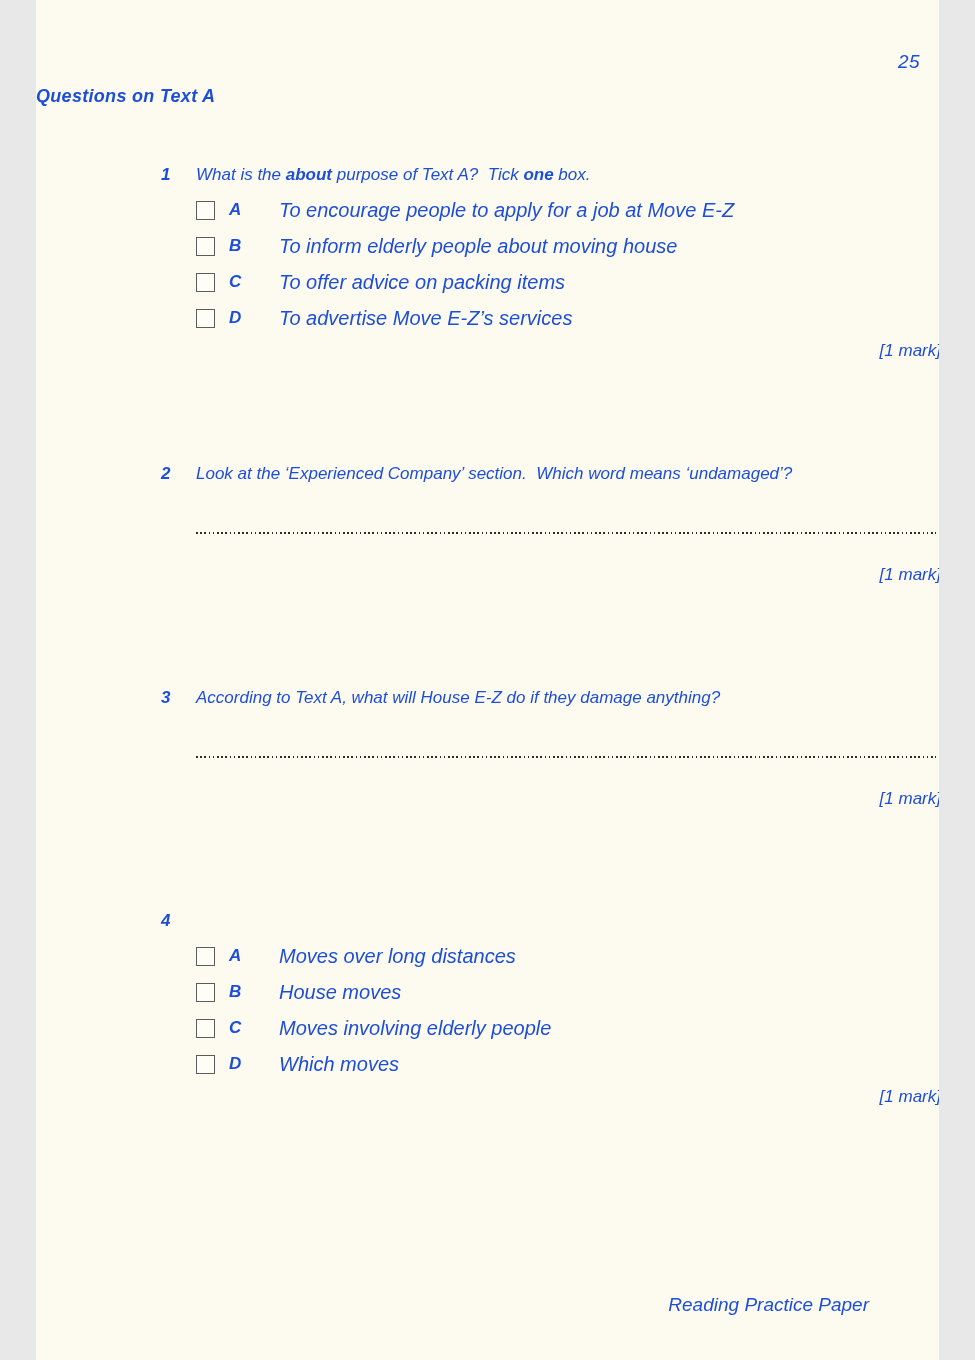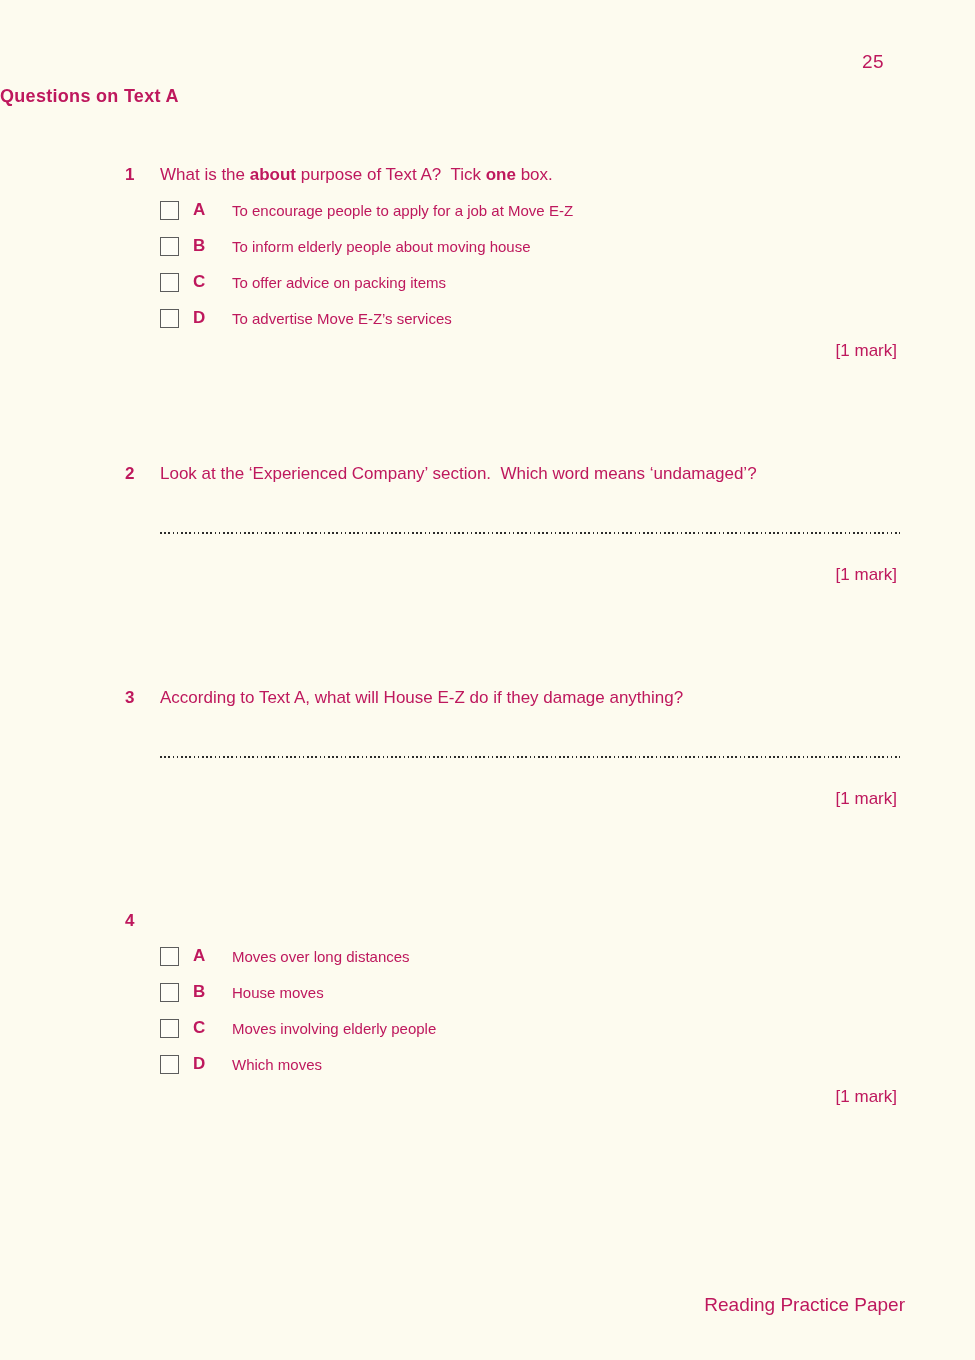--- a/index.html
+++ b/index.html
@@ -1,25 +1,26 @@
 <!DOCTYPE html>
 <html><head>
 <meta charset="utf-8">
 <style>
   html, body { margin: 0; padding: 0; }
   body { background: #e8e8e8; }
   .page {
     position: relative;
-    width: 975px;
+    width: 903px;
     height: 1360px;
     background: #FDFBEF;
     font-family: "Liberation Sans", sans-serif;
-    color: #be185d;
+    color: #1d4ed8;
     overflow: hidden;
     margin: 0 auto;
+    font-style: italic;
   }
   .page-number {
     position: absolute;
     top: 51px;
     left: 862px;
     font-size: 19px;
     letter-spacing: 0.5px;
   }
   .doc-title {
     position: absolute;
@@ -77,36 +78,36 @@
   }
   .opt-letter {
     display: inline-block;
     width: 20px;
     margin-left: 14px;
     margin-right: 19px;
     font-weight: 700;
     font-size: 17px;
     flex: 0 0 auto;
   }
-  .opt-text { font-size: 15px; }
+  .opt-text { font-size: 20px; margin-left: 11px; }
   .answer-line {
     position: absolute;
     left: 35px;
     top: 68px;
     width: 740px;
     height: 3px;
     background-image: repeating-linear-gradient(to right, #2b2b2b 0px, #2b2b2b 1.6px, transparent 1.6px, transparent 4.2px);
     background-size: 100% 2.4px;
     background-repeat: no-repeat;
     background-position: left bottom;
     cursor: text;
   }
   .q-mark {
     position: absolute;
-    right: 8px;
+    right: 0;
     font-size: 17px;
     line-height: 22px;
   }
   .q-mark--choice { top: 176px; }
   .q-mark--written { top: 101px; }
 </style>
 </head>
 <body>
 
 <div class="page">

